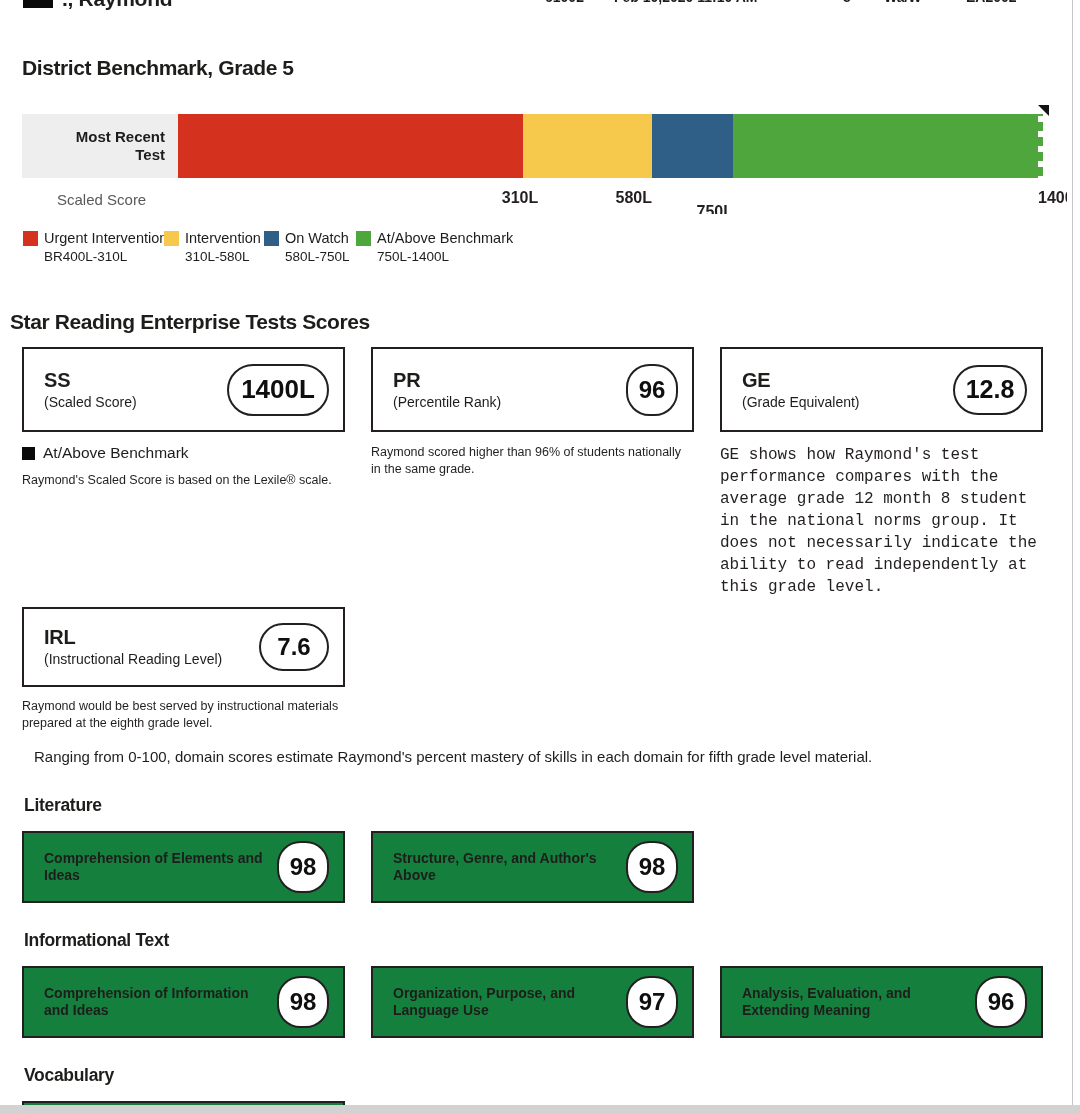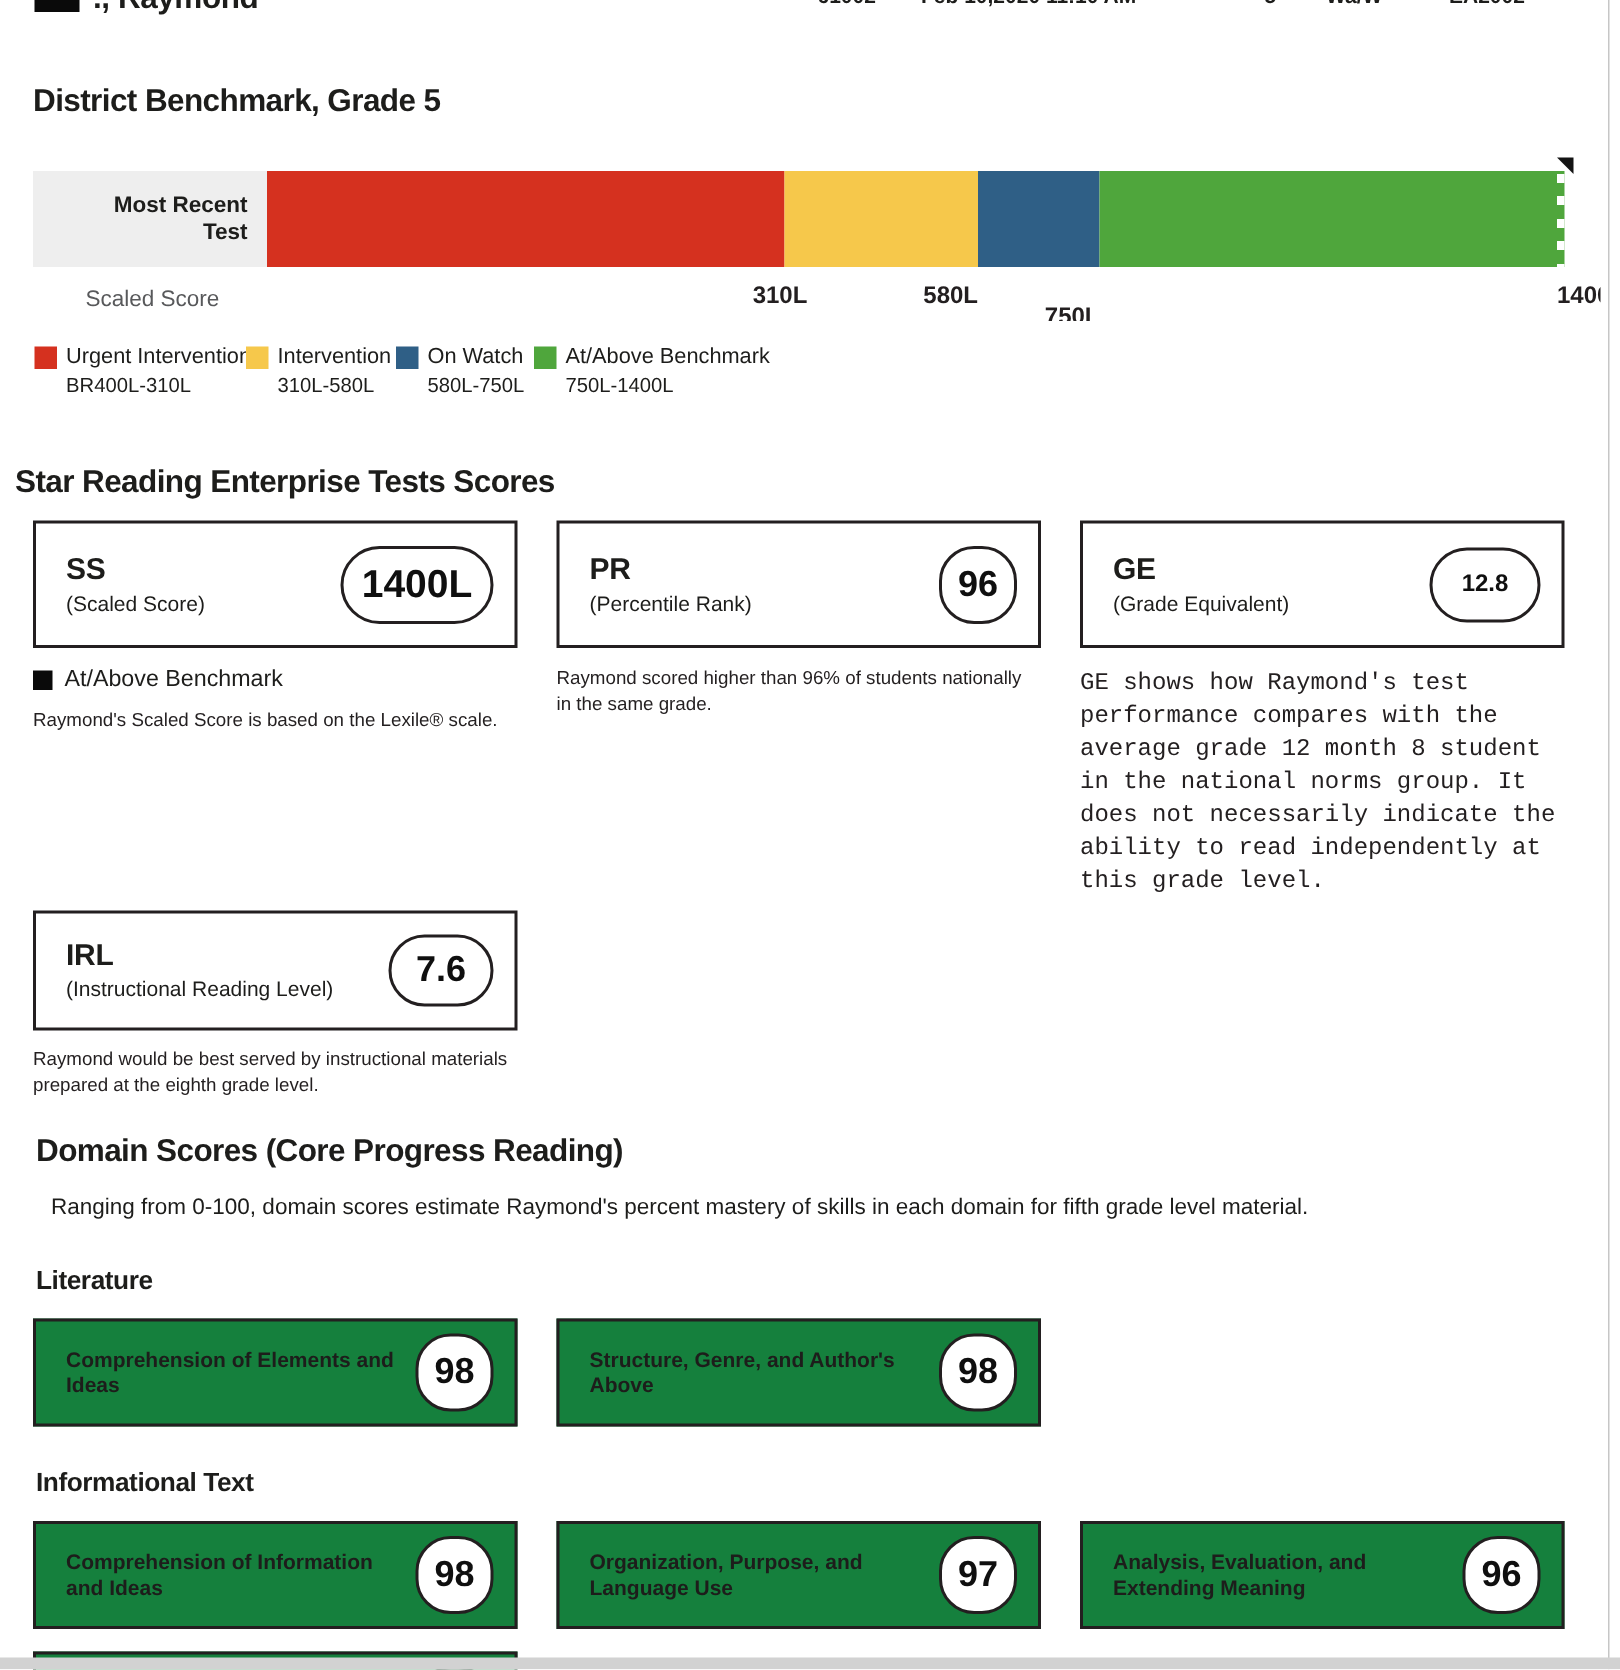--- a/index.html
+++ b/index.html
@@ -70,21 +70,21 @@
     display:flex; align-items:center; justify-content:space-between; padding:0 14px 0 20px;
   }
   .score-id .abbr { font-size:20px; font-weight:bold; letter-spacing:-0.2px; }
   .score-id .sub { font-size:14px; margin-top:2px; }
   .pill {
     border:2px solid #231f20; font-weight:bold; color:#0f0f0f;
     display:flex; align-items:center; justify-content:center; background:#fff; flex:0 0 auto;
   }
   .pill-wide { min-width:102px; height:52px; border-radius:26px; font-size:26px; padding:0 8px; }
   .pill-round { width:52px; height:52px; border-radius:45%; font-size:24px; }
-  .pill-med { min-width:74px; height:50px; border-radius:25px; font-size:16px; padding:0 8px; }
+  .pill-med { min-width:74px; height:50px; border-radius:25px; font-size:25px; padding:0 8px; }
   .pill-irl { min-width:70px; height:48px; border-radius:24px; font-size:24px; padding:0 8px; }
 
   .notes-row { display:flex; gap:26px; margin-top:12px; }
   .notes-col { width:323px; }
   .badge { display:flex; align-items:center; gap:8px; font-size:15.5px; }
   .badge-square { width:13px; height:13px; background:#0a0a0a; flex:0 0 13px; }
   .note { font-size:12.5px; line-height:1.38; color:#231f20; }
   .badge + .note { margin-top:10px; }
   .note-ge { font-size:16px;font-family:Liberation Mono, monospace; }
 
@@ -223,21 +223,20 @@
       <div class="score-card irl-card">
         <div class="score-id">
           <div class="abbr">IRL</div>
           <div class="sub">(Instructional Reading Level)</div>
         </div>
         <div class="pill pill-irl">7.6</div>
       </div>
       <div class="note irl-note">Raymond would be best served by instructional materials prepared at the eighth grade level.</div>
     </div>
 
-    <h1 class="section-title domain-heading">Domain Scores (Core Progress Reading)</h1>
     <div class="domain-intro">Ranging from 0-100, domain scores estimate Raymond's percent mastery of skills in each domain for fifth grade level material.</div>
 
     <div class="group-heading gh-1">Literature</div>
     <div class="domain-row">
       <div class="domain-card">
         <div class="dc-label">Comprehension of Elements and Ideas</div>
         <div class="pill pill-round">98</div>
       </div>
       <div class="domain-card">
         <div class="dc-label">Structure, Genre, and Author's Above</div>
@@ -254,20 +253,21 @@
       <div class="domain-card">
         <div class="dc-label">Organization, Purpose, and Language Use</div>
         <div class="pill pill-round">97</div>
       </div>
       <div class="domain-card">
         <div class="dc-label">Analysis, Evaluation, and Extending Meaning</div>
         <div class="pill pill-round">96</div>
       </div>
     </div>
 
+    <div class="group-heading gh-3">Vocabulary</div>
     <div class="domain-row">
       <div class="domain-card">
         <div class="dc-label">Vocabulary Development</div>
         <div class="pill pill-round">97</div>
       </div>
     </div>
 
   </div>
 
   <div class="page-border-right"></div>

